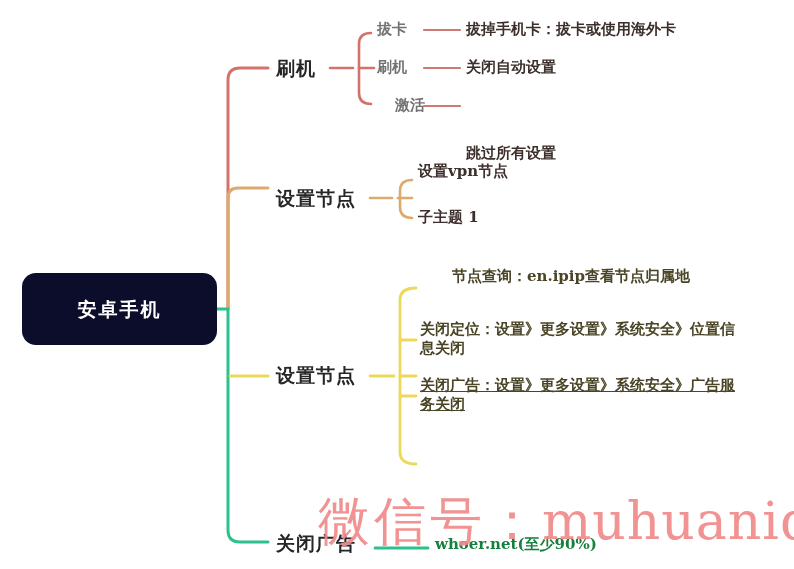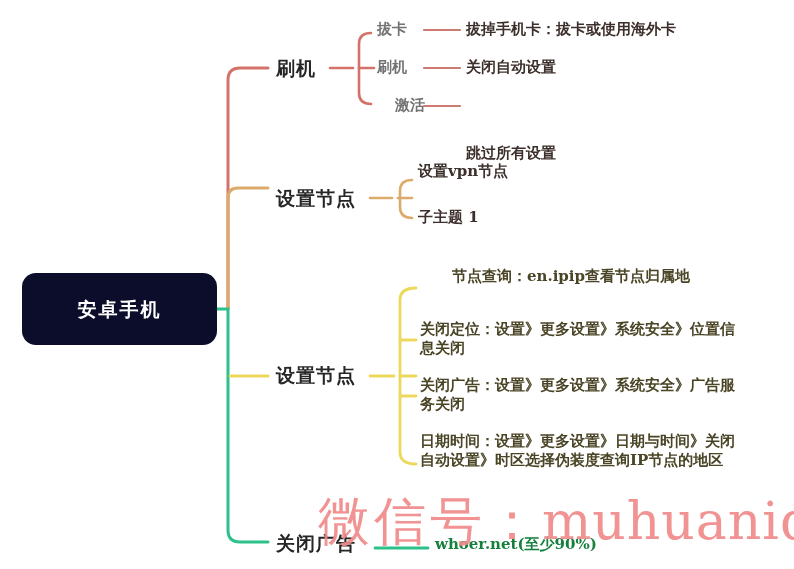--- a/index.html
+++ b/index.html
@@ -160,23 +160,22 @@
 
   <div class="node l3 warm" style="left:418px; top:162px;text-align:right;">设置vpn节点</div>
   <div class="node l3 warm" style="left:418px; top:208px;">子主题 1</div>
 
   <div class="node l1" style="left:276px; top:363px;">设置节点</div>
 
   <div class="node l3 olive wrapbox" style="left:420px; top:267px; width:310px;margin-left:32px;">节点查询：en.ipip查看节点归属地</div>
 
   <div class="node l3 olive wrapbox" style="left:420px; top:320px; width:316px;">关闭定位：设置》更多设置》系统安全》位置信息关闭</div>
 
-  <div class="node l3 olive wrapbox" style="left:420px; top:376px; width:316px;">关闭广告：设置》更多设置》系统安全》广告服务关闭</div>
+  <div class="node l3 olive wrapbox" style="left:420px; top:376px; width:316px;text-decoration:underline;">关闭广告：设置》更多设置》系统安全》广告服务关闭</div>
 
-  <div class="node l3 olive wrapbox" style="left:420px; top:432px; width:318px;">日期时间：设置》更多设置》日期与时间》关闭自动设置》时区选择伪装度查询IP节点的地区</div>
 
   <div class="node l1" style="left:276px; top:531px;">关闭广告</div>
 
   <div class="node l3 dark" style="left:435px; top:535px;">whoer.net(至少90%)</div>
 
   <div id="watermark"><span class="wm-cn">微信号：</span><span>muhuanidc</span></div>
 
 </div>
 
 </body></html>

